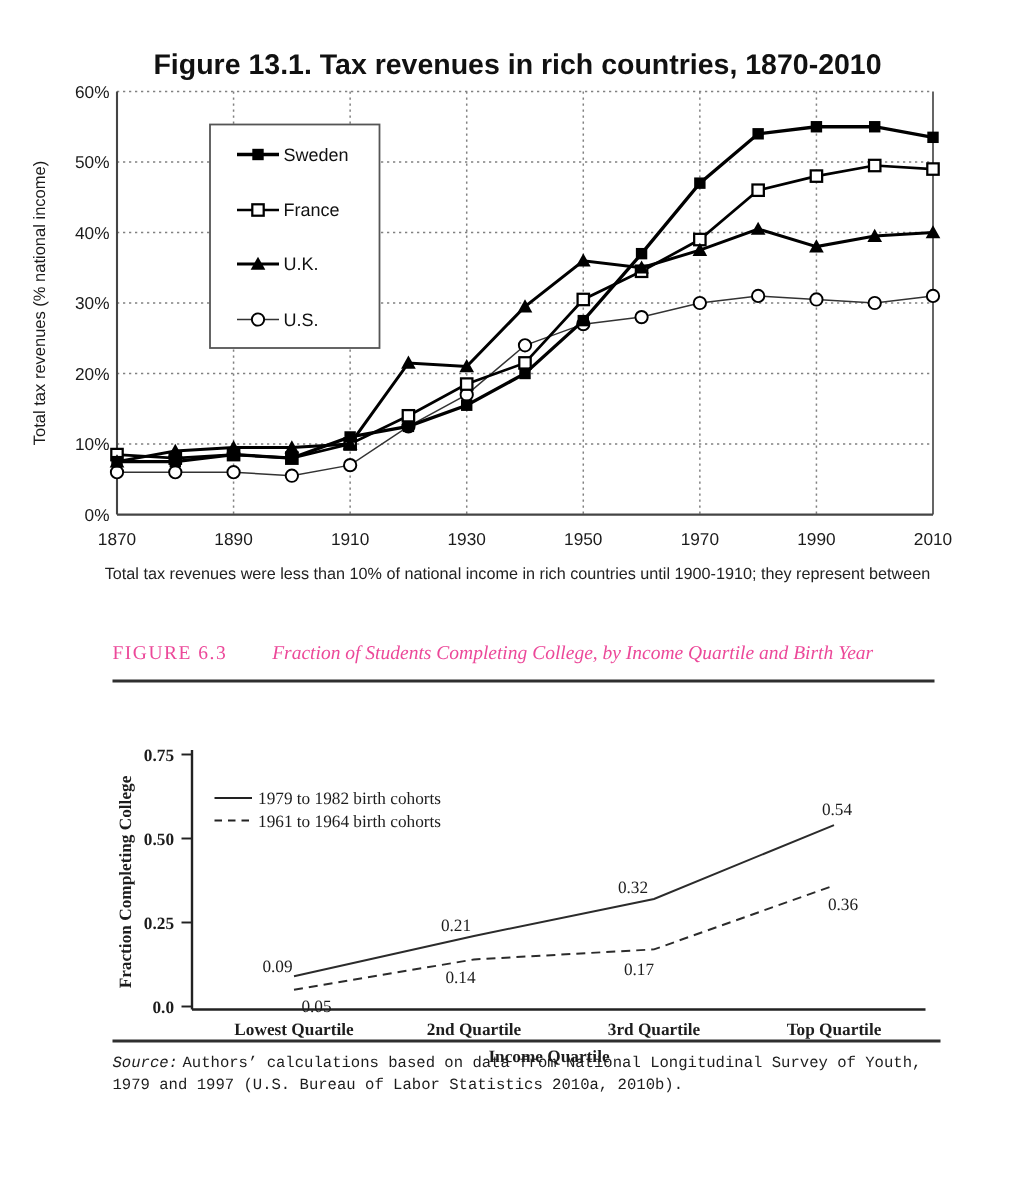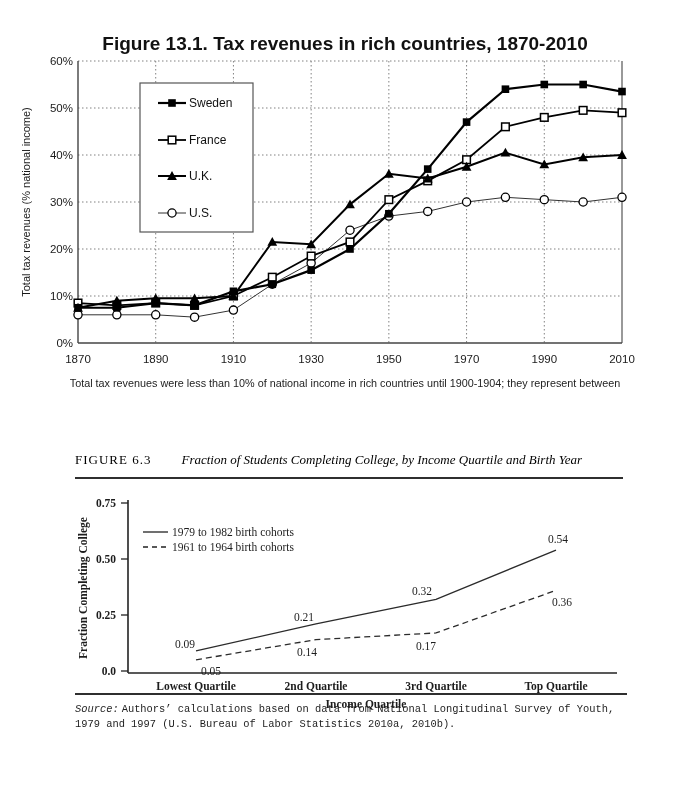--- a/index.html
+++ b/index.html
@@ -13,23 +13,23 @@
     top:33px;left:25px;width:640px;text-align:center;
     font-size:19px;font-weight:bold;color:#111;
   }
   #caption1{
     top:377px;left:25px;width:640px;text-align:center;
     font-size:10.8px;color:#222;line-height:13.5px;
   }
   #caption1 .cap-line{white-space:nowrap;}
   #caption1 .src{font-size:9px;color:#3a3a3a;margin-left:4px;}
   #fig2-header{
-    top:450px;left:75px;width:548px;
+    top:426px;left:75px;width:548px;
     border-bottom:2px solid #2f2f2f;padding-bottom:9px;
-    font-family:"Liberation Serif",serif;color:#000000;white-space:nowrap;
+    font-family:"Liberation Serif",serif;color:#ec4899;white-space:nowrap;
   }
   #fig2-header .lbl{font-size:13px;letter-spacing:1px;}
   #fig2-header .ttl{font-size:13px;font-style:italic;margin-left:30px;}
   #source2{
     top:693px;left:75px;width:552px;
     border-top:2px solid #2f2f2f;padding-top:7px;
     font-family:Liberation Mono, monospace;font-size:10.4px;
     line-height:15px;color:#1d1d1d;
   }
   #source2 .src-lbl{font-style:italic;margin-right:3px;}
@@ -192,21 +192,21 @@
         <text x="307" y="655.64" font-size="11.5" fill="#1d1d1d" text-anchor="middle" font-family="&quot;Liberation Serif&quot;,serif">0.14</text>
         <text x="426" y="649.92" font-size="11.5" fill="#1d1d1d" text-anchor="middle" font-family="&quot;Liberation Serif&quot;,serif">0.17</text>
         <text x="562" y="606.36" font-size="11.5" fill="#1d1d1d" text-anchor="middle" font-family="&quot;Liberation Serif&quot;,serif">0.36</text>
       </g>
     </g>
   </svg>
 
 <div class="abs" id="title1">Figure 13.1. Tax revenues in rich countries, 1870-2010</div>
 
 <div class="abs" id="caption1">
-  <div class="cap-line">Total tax revenues were less than 10% of national income in rich countries until 1900-1904; they represent between</div>
+  <div class="cap-line">Total tax revenues were less than 10% of national income in rich countries until 1900-1910; they represent between</div>
 </div>
 
 <div class="abs" id="fig2-header">
   <span class="lbl">FIGURE 6.3</span><span class="ttl">Fraction of Students Completing College, by Income Quartile and Birth Year</span>
 </div>
 
 <div class="abs" id="source2">
   <span class="src-lbl">Source:</span><span>Authors’ calculations based on data from National Longitudinal Survey of Youth, 1979 and 1997 (U.S. Bureau of Labor Statistics 2010a, 2010b).</span>
 </div>
 

